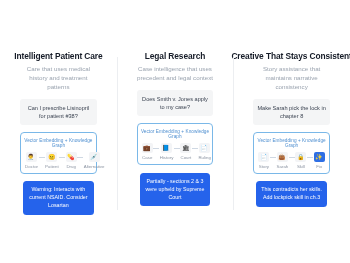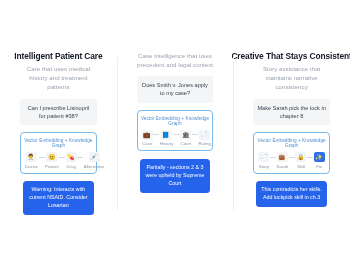--- a/index.html
+++ b/index.html
@@ -192,20 +192,21 @@
           <div class="node">
             <div class="node-chip">💉</div>
             <div class="node-label">Alternative</div>
           </div>
         </div>
       </div>
       <div class="answer-box">Warning: Interacts with current NSAID. Consider Losartan</div>
     </div>
 
     <div class="column">
+      <div class="col-title">Legal Research</div>
       <div class="col-sub">Case intelligence that uses precedent and legal context</div>
       <div class="question-box">Does Smith v. Jones apply to my case?</div>
       <div class="graph-card">
         <div class="graph-title">Vector Embedding + Knowledge Graph</div>
         <div class="nodes">
           <div class="node">
             <div class="node-chip">💼</div>
             <div class="node-label">Case</div>
           </div>
           <div class="connector">

